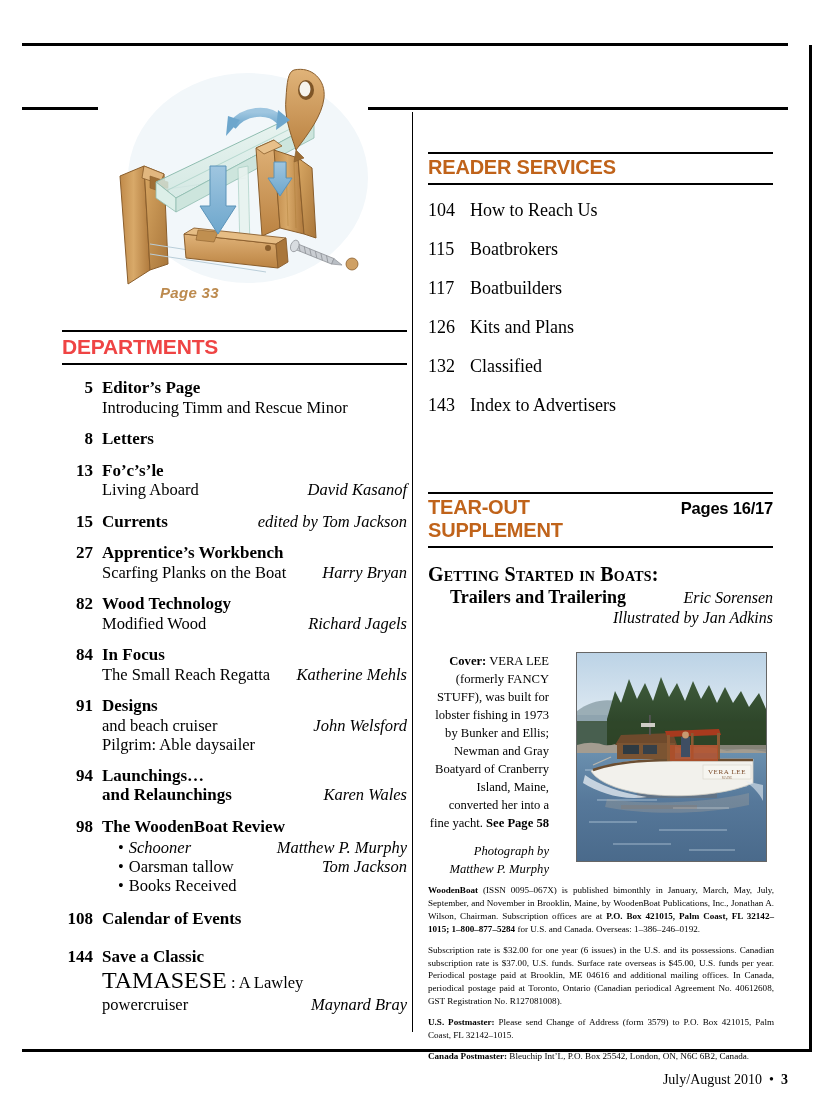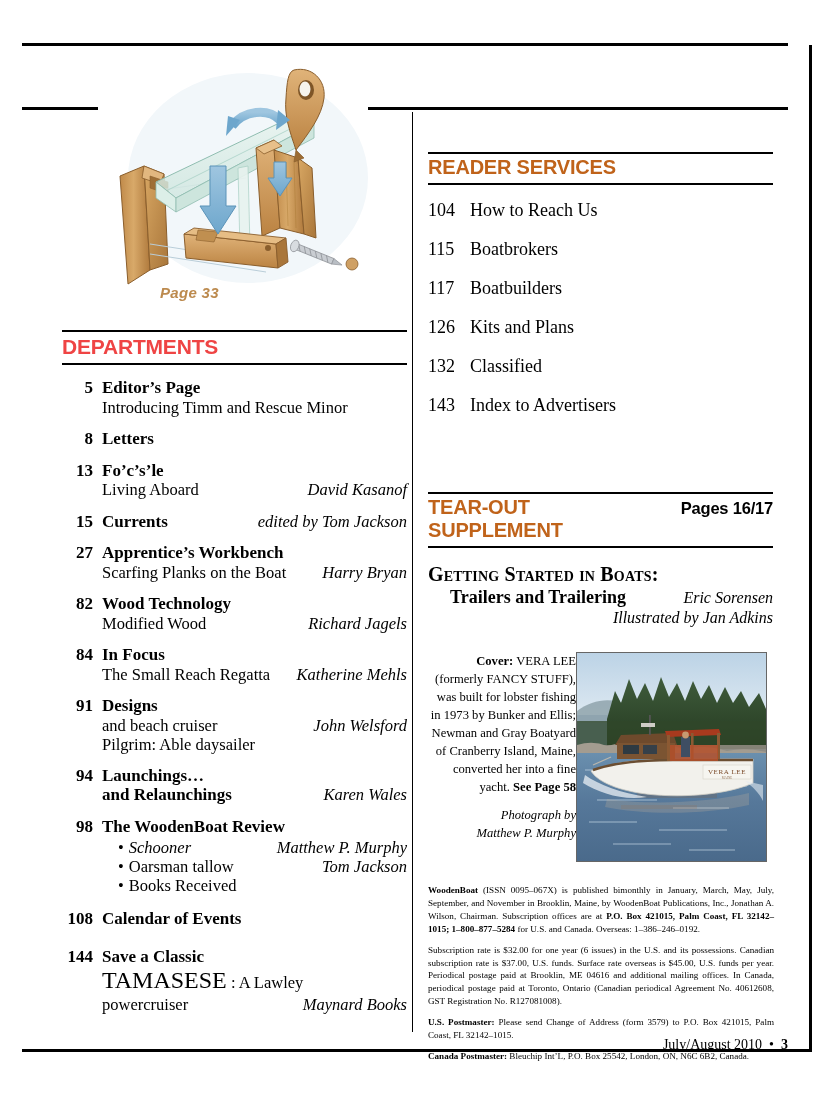--- a/index.html
+++ b/index.html
@@ -219,21 +219,21 @@
     left: 428px; top: 652px; width: 346px;
     display: flex;
     align-items: flex-start;
   }
   .cover-caption {
     flex: 0 0 148px;
     width: 148px;
     text-align: right;
     font-size: 12.6px;
     line-height: 1.43;
-    padding-right: 0;
+    padding-right: 27px;
     box-sizing: border-box;
   }
   .cover-caption b { font-weight: bold; }
   .cover-photocred {
     margin-top: 11px;
     font-style: italic;
     font-size: 12.6px;
     line-height: 1.4;
   }
   .cover-photo {
@@ -253,21 +253,21 @@
     font-size: 9.1px;
     line-height: 1.42;
     text-align: justify;
   }
   .fineprint p { margin: 0 0 8px 0; }
   .fineprint b { font-weight: bold; }
 
   
   .footer {
     position: absolute;
-    left: 0; top: 1037px; width: 788px;
+    left: 0; top: 1072px; width: 788px;
     text-align: right;
     font-size: 14px;
   }
   .footer .sep { padding: 0 7px; }
   .footer .pgno { font-weight: bold; }
 </style>
 </head>
 <body>
 
 <div class="rule-top"></div>
@@ -487,21 +487,21 @@
 
     <div class="entry" style="margin-top:18px;">
       <div class="pg">144</div>
       <div class="body">
         <div class="title">Save a Classic</div>
         <div class="sub-row">
           <span class="sub"><span class="smallcaps">TAMASESE</span><span> :  A Lawley</span></span>
         </div>
         <div class="sub-row">
           <span class="sub">powercruiser</span>
-          <span class="by">Maynard Books</span>
+          <span class="by">Maynard Bray</span>
         </div>
       </div>
     </div>
 
   </div>
 </div>
 
 <div class="right-col">
   <div class="sec-head-orange">
     <span>READER SERVICES</span>

